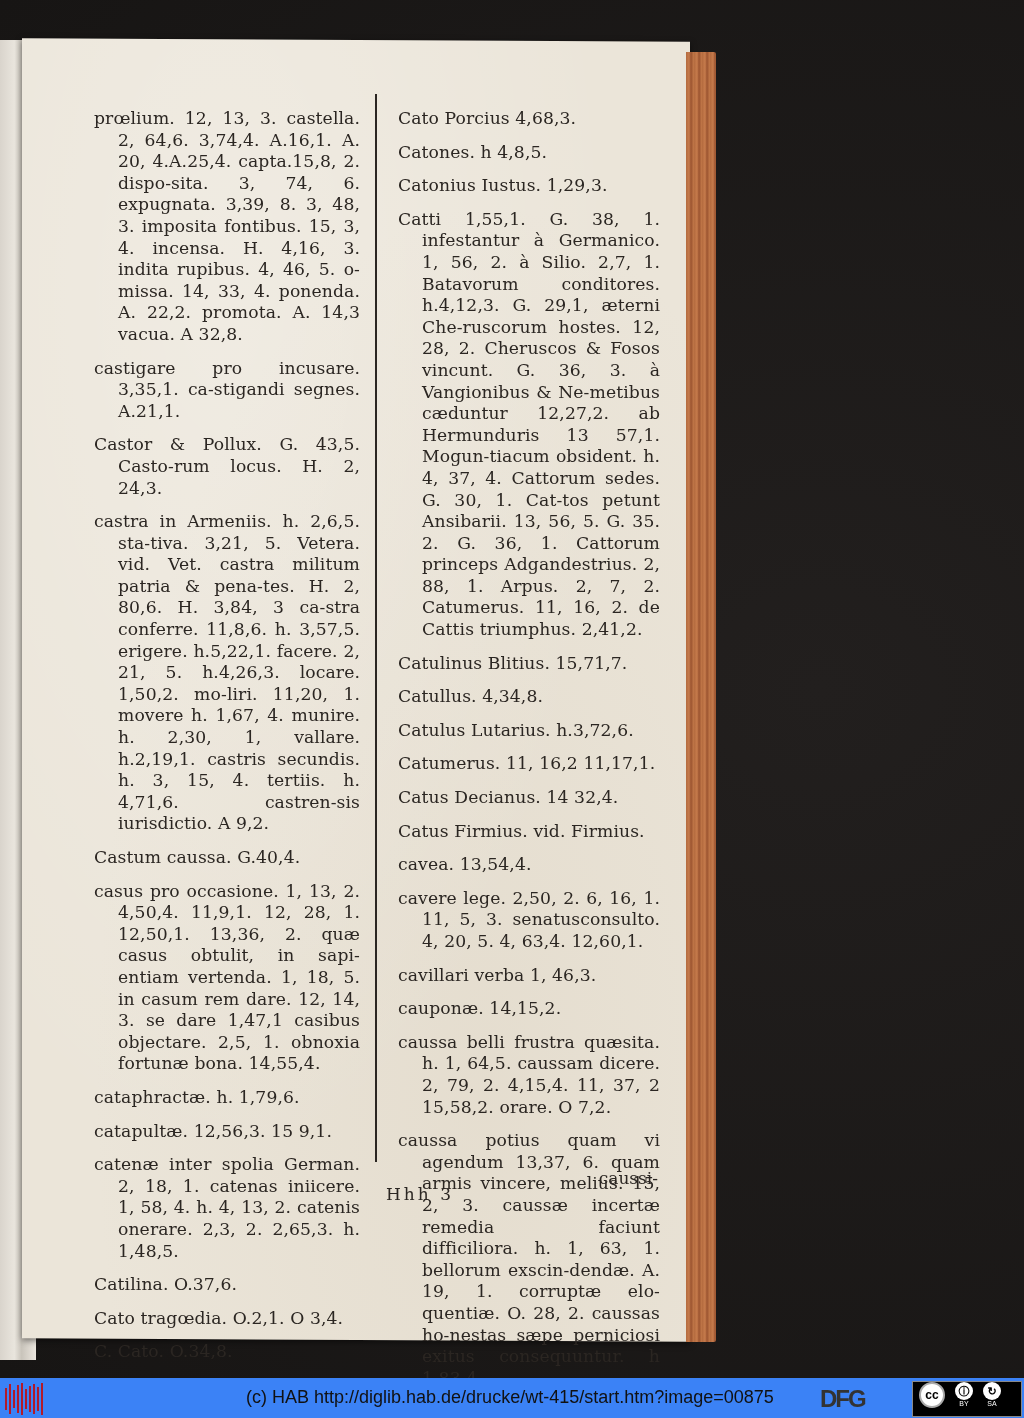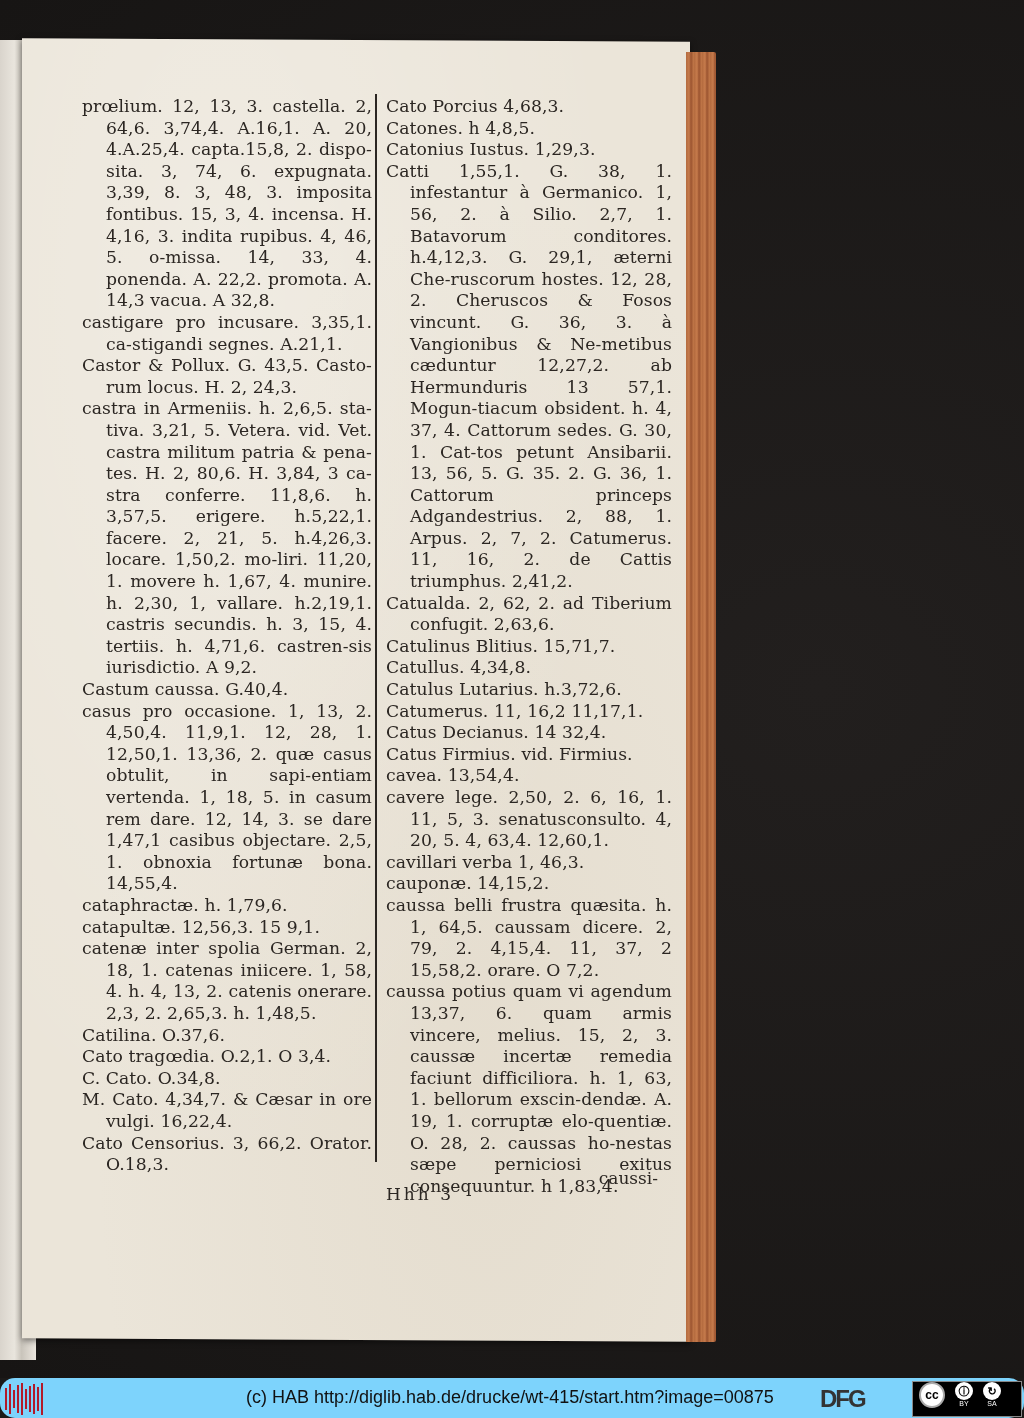--- a/index.html
+++ b/index.html
@@ -7,25 +7,25 @@
   .backdrop{position:absolute;left:0;top:0;width:1024px;height:1378px;background:radial-gradient(ellipse at 80% 50%,#221f1e 0%,#171514 100%);}
   .left-strip{position:absolute;left:0;top:40px;width:36px;height:1320px;background:linear-gradient(90deg,#d9d4cc 0%,#e9e5dd 40%,#c9c4bb 60%,#ebe6de 100%);}
   .page{position:absolute;left:22px;top:40px;width:668px;height:1300px;background:#ebe5d9;
         background-image:radial-gradient(ellipse at 30% 20%,rgba(255,255,255,.25),transparent 60%),radial-gradient(ellipse at 70% 80%,rgba(200,185,160,.18),transparent 60%);
         box-shadow:0 2px 6px rgba(0,0,0,.5);transform:skewY(0.3deg);}
   .page-edge{position:absolute;left:686px;top:52px;width:30px;height:1290px;
         background:repeating-linear-gradient(90deg,#b36a3e 0px,#c67b4c 3px,#9b5430 5px,#c47a4a 8px);border-radius:0 2px 2px 0;}
   .col{position:absolute;top:96px;font-size:17.2px;line-height:21.6px;color:#2b2622;letter-spacing:0.1px;}
   .col-left{left:82px;width:290px;}
   .col-right{left:386px;width:286px;}
-  .entry{margin:0;padding-left:24px;text-indent:-24px;text-align:justify;}
+  .entry{margin:12px;padding-left:24px;text-indent:-24px;text-align:justify;}
   .rule{position:absolute;left:375px;top:94px;width:2px;height:1068px;background:#2b2622;}
   .catch{position:absolute;top:1168px;left:386px;width:272px;font-size:17px;color:#2b2622;display:flex;justify-content:space-between;}
   .catch .sig{letter-spacing:3px;margin-top:16px;}
-  .footer{position:absolute;left:0;top:1378px;width:1024px;height:40px;background:#7dd3fc;display:flex;align-items:center;border-radius:15px;}
+  .footer{position:absolute;left:0;top:1378px;width:1024px;height:40px;background:#3b82f6;display:flex;align-items:center;}
   .hab-logo{position:absolute;left:5px;top:5px;width:42px;height:32px;display:flex;gap:2px;align-items:center;}
   .hab-logo span{display:block;width:2px;background:#b21a2a;}
   .footer-text{position:absolute;left:246px;top:9px;font-family:"Liberation Sans",sans-serif;font-size:18px;color:#111;}
   .dfg{position:absolute;left:820px;top:5px;font-family:"Liberation Sans",sans-serif;font-weight:bold;font-size:24px;color:#333;letter-spacing:-2px;line-height:32px;}
   .cc{position:absolute;left:912px;top:3px;width:110px;height:36px;background:#000;border:1px solid #888;display:flex;align-items:flex-start;gap:10px;padding-left:6px;box-sizing:border-box;}
   .cc-circle{width:26px;height:26px;border-radius:50%;background:#fff;border:2px solid #aaa;color:#000;font-family:"Liberation Sans",sans-serif;font-weight:bold;font-size:12px;display:flex;align-items:center;justify-content:center;box-sizing:border-box;}
   .cc-small{display:flex;flex-direction:column;align-items:center;color:#fff;font-family:"Liberation Sans",sans-serif;font-size:7px;}
   .cc-small .c{width:18px;height:18px;border-radius:50%;background:#fff;color:#000;font-size:11px;font-weight:bold;display:flex;align-items:center;justify-content:center;}
 </style>
 </head>
@@ -53,21 +53,20 @@
   <p class="entry">Cato Censorius. 3, 66,2. Orator. O.18,3.</p>
 </div>
 
 <div class="rule"></div>
 
 <div class="col col-right">
   <p class="entry">Cato Porcius 4,68,3.</p>
   <p class="entry">Catones. h 4,8,5.</p>
   <p class="entry">Catonius Iustus. 1,29,3.</p>
   <p class="entry">Catti 1,55,1. G. 38, 1. infestantur à Germanico. 1, 56, 2. à Silio. 2,7, 1. Batavorum conditores. h.4,12,3. G. 29,1, æterni Che-ruscorum hostes. 12, 28, 2. Cheruscos &amp; Fosos vincunt. G. 36, 3. à Vangionibus &amp; Ne-metibus cæduntur 12,27,2. ab Hermunduris 13 57,1. Mogun-tiacum obsident. h. 4, 37, 4. Cattorum sedes. G. 30, 1. Cat-tos petunt Ansibarii. 13, 56, 5. G. 35. 2. G. 36, 1. Cattorum princeps Adgandestrius. 2, 88, 1. Arpus. 2, 7, 2. Catumerus. 11, 16, 2. de Cattis triumphus. 2,41,2.</p>
-  <p class="entry">Catualda. 2, 62, 2. ad Tiberium confugit. 2,63,6.</p>
   <p class="entry">Catulinus Blitius. 15,71,7.</p>
   <p class="entry">Catullus. 4,34,8.</p>
   <p class="entry">Catulus Lutarius. h.3,72,6.</p>
   <p class="entry">Catumerus. 11, 16,2 11,17,1.</p>
   <p class="entry">Catus Decianus. 14 32,4.</p>
   <p class="entry">Catus Firmius. vid. Firmius.</p>
   <p class="entry">cavea. 13,54,4.</p>
   <p class="entry">cavere lege. 2,50, 2. 6, 16, 1. 11, 5, 3. senatusconsulto. 4, 20, 5. 4, 63,4. 12,60,1.</p>
   <p class="entry">cavillari verba 1, 46,3.</p>
   <p class="entry">cauponæ. 14,15,2.</p>

